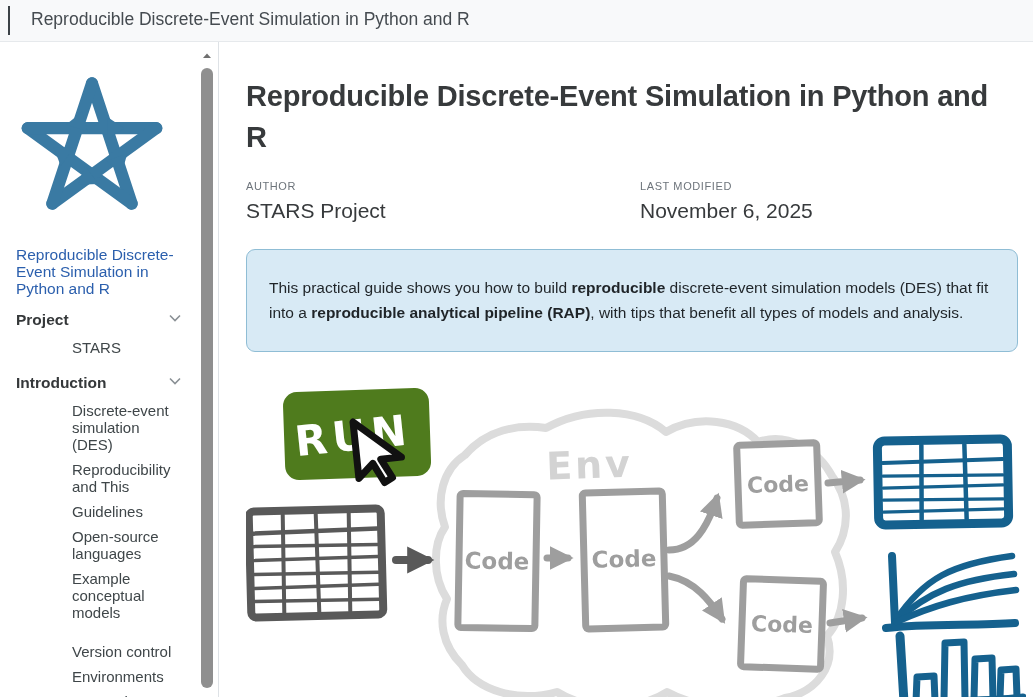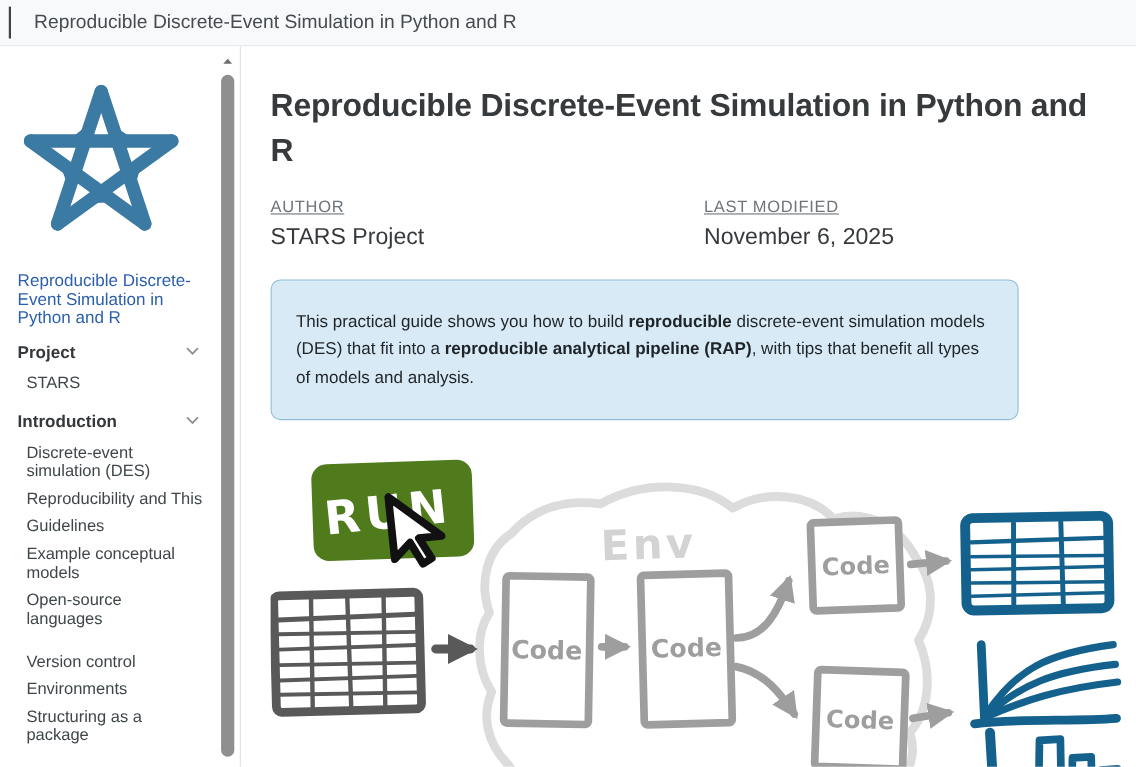--- a/index.html
+++ b/index.html
@@ -19,44 +19,44 @@
 
   .logo-wrap { width:160px; margin:22px 0 18px 1px; }
 
   .side-title { color:#2b5fad; font-size:15.5px; line-height:17px; margin:8px 4px 10px 0;
     cursor:pointer; }
   .side-section { margin-top:14px; }
   .side-section-header { display:flex; align-items:flex-start; justify-content:space-between;
     padding-right:12px; cursor:pointer; }
   .side-section-label { font-weight:700; color:#35383a; font-size:15.5px; }
   .chev { width:14px; height:14px; flex:0 0 auto; }
-  .side-items { margin-top:6px; }
+  .side-items { margin-top:6px;margin-left:48px; }
   .side-item { color:#3f4649; font-size:15px; line-height:17px; padding:4px 10px 4px 8px;
     cursor:pointer; }
 
   
   .sb-scroll { position:absolute; right:3px; top:0; width:16px; height:655px; background:#fff; }
   .sb-up { position:absolute; top:8px; left:2px; width:12px; height:12px; }
   .sb-up svg { display:block; }
   .sb-thumb { position:absolute; top:26px; left:2px; width:12px; height:620px;
     background:#8f8f8f; border-radius:7px; }
 
   
   .main { position:absolute; left:220px; top:42px; width:813px; height:655px;
     background:#fff; overflow:hidden; padding:34px 15px 0 26px; }
 
   h1.page-title { font-size:29px; font-weight:700; color:#373a3c; line-height:1.42;
     max-width:760px; letter-spacing:-0.2px; }
 
   .meta-row { display:flex; margin-top:22px; }
   .meta-col-a { flex:0 0 394px; }
-  .meta-label { font-size:15px; letter-spacing:0.6px; color:#6d747b; text-transform:uppercase;text-decoration:underline; }
+  .meta-label { font-size:11px; letter-spacing:0.6px; color:#6d747b; text-transform:uppercase; }
   .meta-value { font-size:21px; color:#373a3c; margin-top:7px; }
 
-  .callout { margin-top:26px; width:680px; background:#d8eaf5; border:1px solid #8fbdd5;
+  .callout { margin-top:26px; width:772px; background:#d8eaf5; border:1px solid #8fbdd5;
     border-radius:9px; padding:25px 22px; }
   .callout p { font-size:15.5px; color:#1f2428; line-height:1.62; }
   .callout strong { font-weight:700; }
 
   .illustration { margin-top:28px; width:780px; height:330px; }
 
   svg text { font-family:"DejaVu Sans", sans-serif; }
 </style>
 </head>
 <body>
@@ -106,22 +106,22 @@
       <div class="side-section-header">
         <span class="side-section-label">Introduction</span>
         <svg class="chev" viewBox="0 0 14 14">
             <polyline points="2,4.5 7,9.5 12,4.5" fill="none" stroke="#8a9095" stroke-width="1.6"></polyline>
           </svg>
       </div>
       <div class="side-items">
         <div class="side-item">Discrete-event simulation (DES)</div>
         <div class="side-item">Reproducibility and This</div>
         <div class="side-item">Guidelines</div>
+        <div class="side-item">Open-source languages</div>
         <div class="side-item">Example conceptual models</div>
-        <div class="side-item">Open-source languages</div>
       </div>
     </div>
 
     <div class="side-section">
       <div class="side-items">
         <div class="side-item">Version control</div>
         <div class="side-item">Environments</div>
         <div class="side-item">Structuring as a package</div>
 
       </div>

